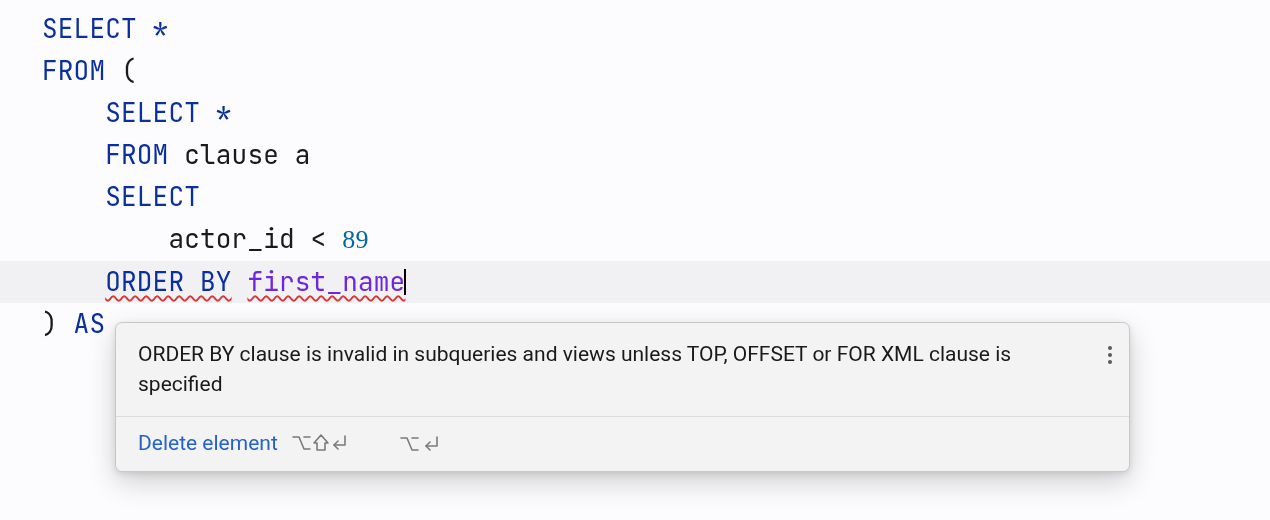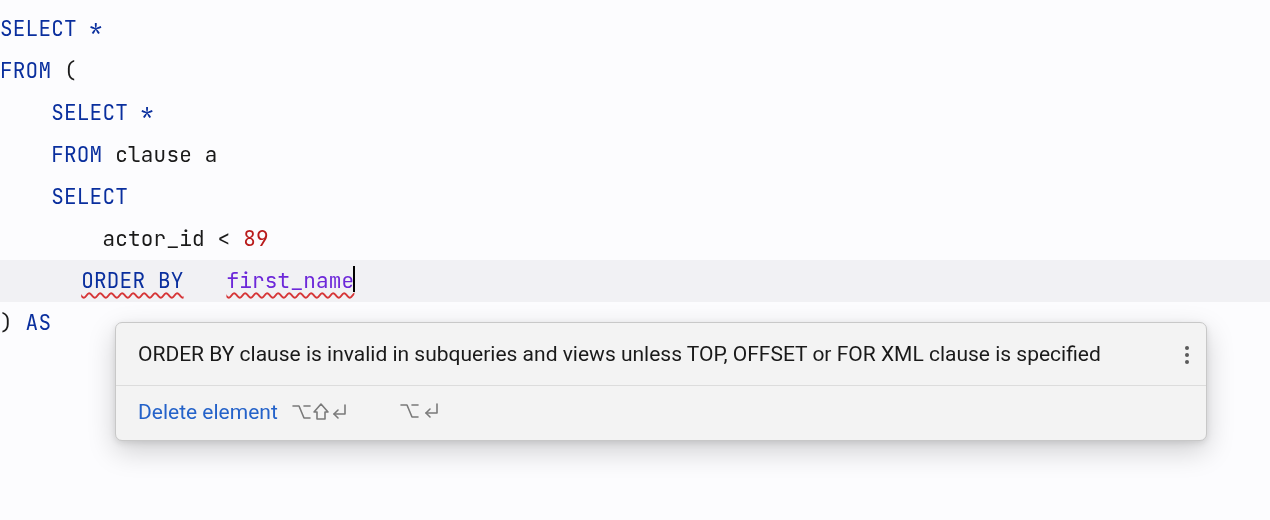--- a/index.html
+++ b/index.html
@@ -10,54 +10,54 @@
     color: #1a1a1a;
     width: 1270px;
     height: 520px;
     overflow: hidden;
     position: relative;
     padding-top: 8px;
   }
   .code-line {
     white-space: pre;
     line-height: 42px;
-    font-size: 21px;
+    padding-left: 42px;
+    font-size: 26px;
     letter-spacing: 0.2px;
   }
   .code-line.highlighted {
     background: #f1f1f4;
   }
   .kw { color: #0a2f9e; }
   .ident { color: #1a1a1a; }
-  .num { color: #b91c1c; }
+  .num { color: #0369a1; font-family: Liberation Serif, serif; }
   .op { color: #1a1a1a; }
   .star { color: #0a2f9e; }
   .warn-ident { color: #6d28d9; }
   .error-underline {
     text-decoration-line: underline;
     text-decoration-style: wavy;
     text-decoration-color: #d63638;
     text-decoration-thickness: 1.5px;
     text-underline-offset: 4px;
-    margin-left: 30px;
   }
   .caret {
     display: inline-block;
     width: 2px;
     height: 26px;
     background: #000;
     vertical-align: -4px;
     margin-left: -1px;
   }
 
   .intention-popup {
     position: absolute;
     left: 115px;
     top: 322px;
-    width: 1092px;
+    width: 1015px;
     background: #f3f3f3;
     border: 1px solid #c8c8c8;
     border-radius: 7px;
     box-shadow: 0 10px 28px rgba(0,0,0,0.18), 0 2px 6px rgba(0,0,0,0.10);
     font-family: -apple-system, BlinkMacSystemFont, "Segoe UI", Roboto, sans-serif;
     font-size: 21px;
     color: #1a1a1a;
     overflow: hidden;
   }
   .popup-header {
@@ -82,21 +82,21 @@
     width: 4px;
     height: 4px;
     background: #5a5a5a;
     border-radius: 50%;
     display: block;
   }
   .popup-actions {
     display: flex;
     gap: 52px;
     padding: 14px 22px 16px 22px;
-    align-items: flex-start;
+    align-items: flex-end;
   }
   .action-item {
     display: flex;
     align-items: center;
     gap: 14px;
     color: #2462c9;
     cursor: pointer;
     font-size: 21px;
   }
   .shortcut {

